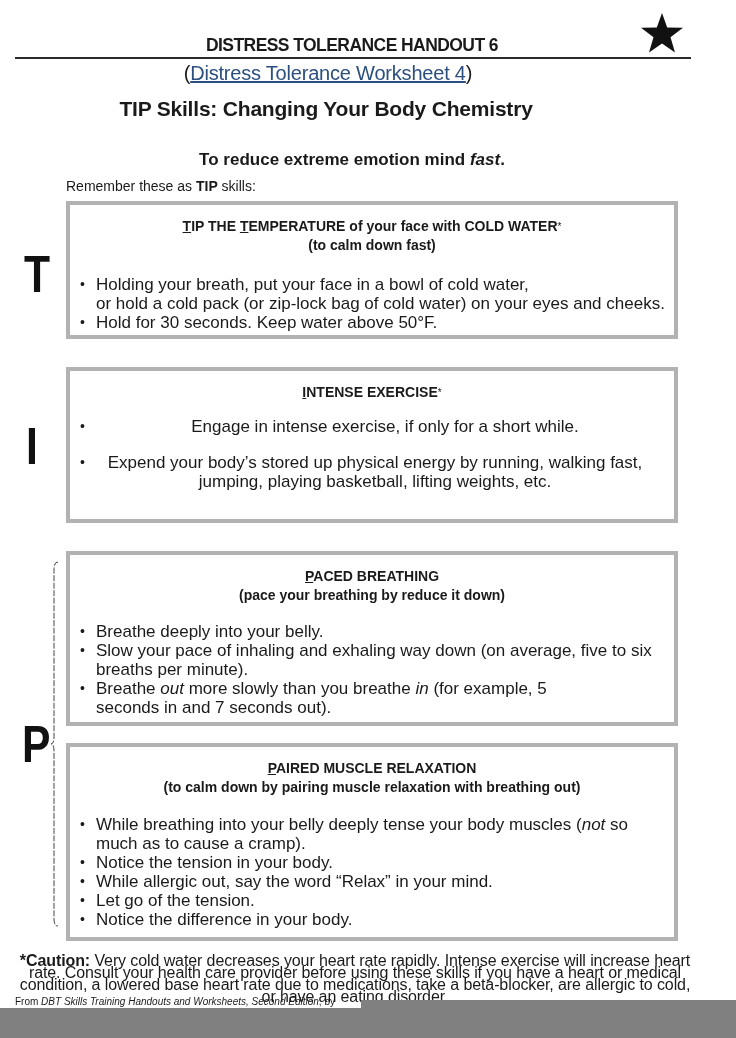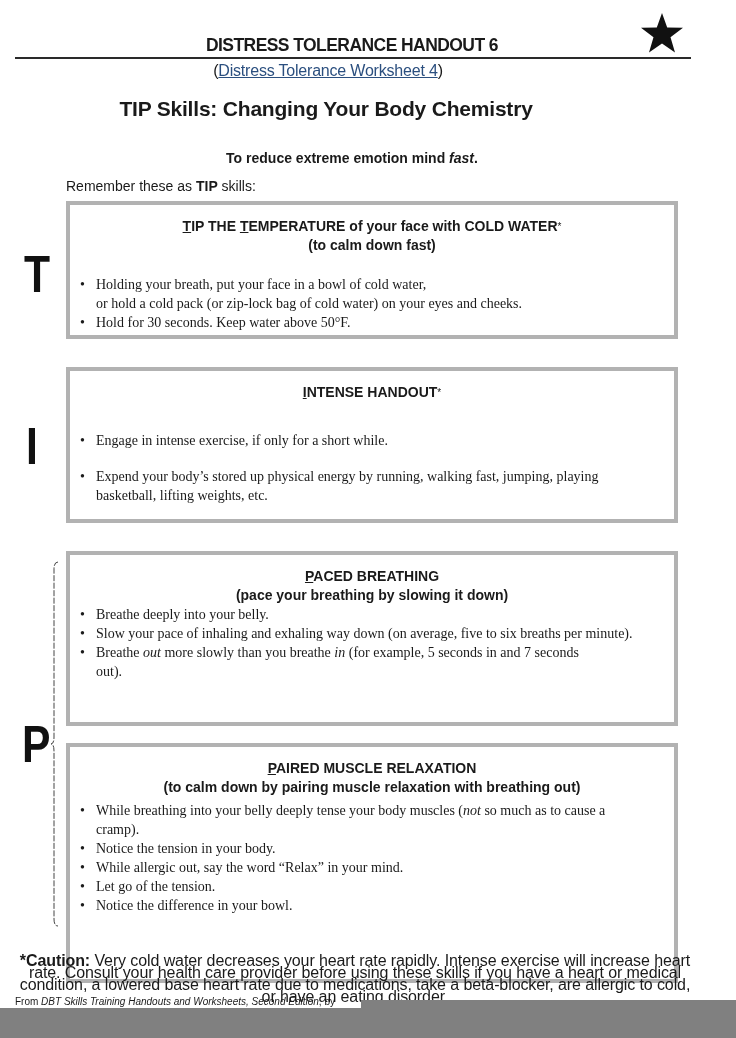--- a/index.html
+++ b/index.html
@@ -12,44 +12,44 @@
 
   .handout-title {
     left: 0; width: 736px; top: 34px; text-align: center;
     font-size: 19px; font-weight: bold; letter-spacing: -0.6px;
     transform: scaleX(0.92); transform-origin: 352px 0;
     padding-right: 32px; box-sizing: border-box;
   }
   .header-rule { left: 15px; top: 57px; width: 676px; height: 2px; background: #2a2a2a; }
   .star-icon { left: 640px; top: 12px; width: 44px; height: 42px; }
   .worksheet-ref {
-    left: 0; width: 664px; top: 62px; text-align: center; font-size: 16px;
+    left: 0; width: 664px; top: 62px; text-align: center; font-size: 20px;
     padding-right: 8px; box-sizing: border-box; letter-spacing: -0.2px;
   }
   .worksheet-ref a { color: #2b4f7f; text-decoration: underline; }
   .page-title {
     left: 0; width: 684px; top: 97px; text-align: center;
     font-size: 21px; font-weight: bold; letter-spacing: -0.2px;
     padding-right: 32px; box-sizing: border-box;
   }
   .subtitle {
     left: 0; width: 736px; top: 150px; text-align: center;
-    font-size: 14px; font-weight: bold; padding-right: 32px; box-sizing: border-box;
+    font-size: 17px; font-weight: bold; padding-right: 32px; box-sizing: border-box;
   }
   .intro { left: 66px; top: 178px; font-size: 14px; }
 
   .skill-box {
     left: 66px; width: 612px; border: 4px solid #b2b2b2; box-sizing: border-box;
     background: #ffffff;
   }
   .box-head { text-align: center; font-size: 14px; font-weight: bold; line-height: 19px; }
   .box-head .name { font-weight: bold; text-align: center; }
   .box-head .name u { text-decoration: underline; }
   .box-head .star-mark { font-size: 10px; vertical-align: top; font-weight: normal; }
-  ul.bullets { list-style: none; margin: 0; padding: 0 0 0 26px; font-size: 14px; line-height: 19px; font-family: Liberation Serif, serif; }
+  ul.bullets { list-style: none; margin: 0; padding: 0 0 0 26px; font-size: 17px; line-height: 19px; }
   ul.bullets li { position: relative; padding-left: 0; }
   ul.bullets li::before {
     content: "\2022"; position: absolute; left: -16px; top: 0; font-size: 14px;
   }
 
   .letter {
     font-size: 52px; font-weight: bold; color: #111;
     transform: scaleX(0.82); transform-origin: left top; line-height: 1;
     font-family: "Liberation Sans", sans-serif;
   }
@@ -97,51 +97,51 @@
     <div>(to calm down fast)</div>
   </div>
   <ul class="bullets" style="margin-top:20px;">
     <li><span>Holding your breath, put your face in a bowl of cold water,</span><br><span>or hold a cold pack (or zip-lock bag of cold water) on your eyes and cheeks.</span></li>
     <li>Hold for 30 seconds. Keep water above 50°F.</li>
   </ul>
 </div>
 
 <div class="abs skill-box" style="top:367px; height:156px;">
   <div class="box-head" style="margin-top:12px;">
-    <span class="name"><u>I</u><span>NTENSE HANDOUT</span></span><span class="star-mark">*</span>
+    <span class="name"><u>I</u><span>NTENSE EXERCISE</span></span><span class="star-mark">*</span>
   </div>
-  <ul class="bullets" style="margin-top:29px;">
+  <ul class="bullets" style="margin-top:15px;text-align:center;">
     <li>Engage in intense exercise, if only for a short while.</li>
     <li style="margin-top:17px; padding-right:20px;">Expend your body’s stored up physical energy by running, walking fast, jumping, playing basketball, lifting weights, etc.</li>
   </ul>
 </div>
 
 <div class="abs skill-box" style="top:551px; height:175px;">
   <div class="box-head" style="margin-top:12px;">
     <span class="name"><u>P</u><span>ACED BREATHING</span></span>
-    <div>(pace your breathing by slowing it down)</div>
+    <div>(pace your breathing by reduce it down)</div>
   </div>
-  <ul class="bullets" style="padding-right:18px;">
+  <ul class="bullets" style="margin-top:17px; padding-right:18px;">
     <li>Breathe deeply into your belly.</li>
     <li>Slow your pace of inhaling and exhaling way down (on average, five to six breaths per minute).</li>
     <li style="padding-right:60px;"><span>Breathe </span><i>out</i><span> more slowly than you breathe </span><i>in</i><span> (for example, 5 seconds in and 7 seconds out).</span></li>
   </ul>
 </div>
 
-<div class="abs skill-box" style="top:743px; height:240px;">
+<div class="abs skill-box" style="top:743px; height:198px;">
   <div class="box-head" style="margin-top:12px;">
     <span class="name"><u>P</u><span>AIRED MUSCLE RELAXATION</span></span>
     <div>(to calm down by pairing muscle relaxation with breathing out)</div>
   </div>
-  <ul class="bullets" style="margin-top:4px; padding-right:26px;">
+  <ul class="bullets" style="margin-top:18px; padding-right:26px;">
     <li><span>While breathing into your belly deeply tense your body muscles (</span><i>not</i><span> so much as to cause a cramp).</span></li>
     <li>Notice the tension in your body.</li>
     <li>While allergic out, say the word “Relax” in your mind.</li>
     <li>Let go of the tension.</li>
-    <li>Notice the difference in your bowl.</li>
+    <li>Notice the difference in your body.</li>
   </ul>
 </div>
 
 <div class="abs caution">
   <b>*Caution:</b><span> Very cold water decreases your heart rate rapidly. Intense exercise will increase heart rate. Consult your health care provider before using these skills if you have a heart or medical condition, a lowered base heart rate due to medications, take a beta-blocker, are allergic to cold, or have an eating disorder.</span>
 </div>
 <div class="abs source-line">
   <span>From </span><i>DBT Skills Training Handouts and Worksheets, Second Edition</i><span>, by</span>
 </div>
 <div class="abs gray-bar-top"></div>

